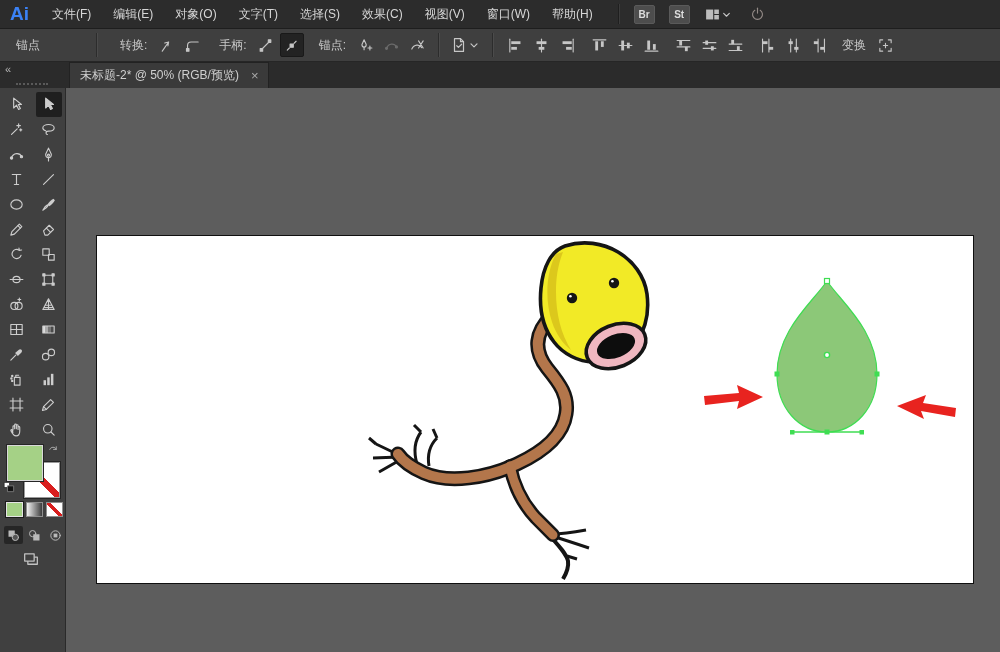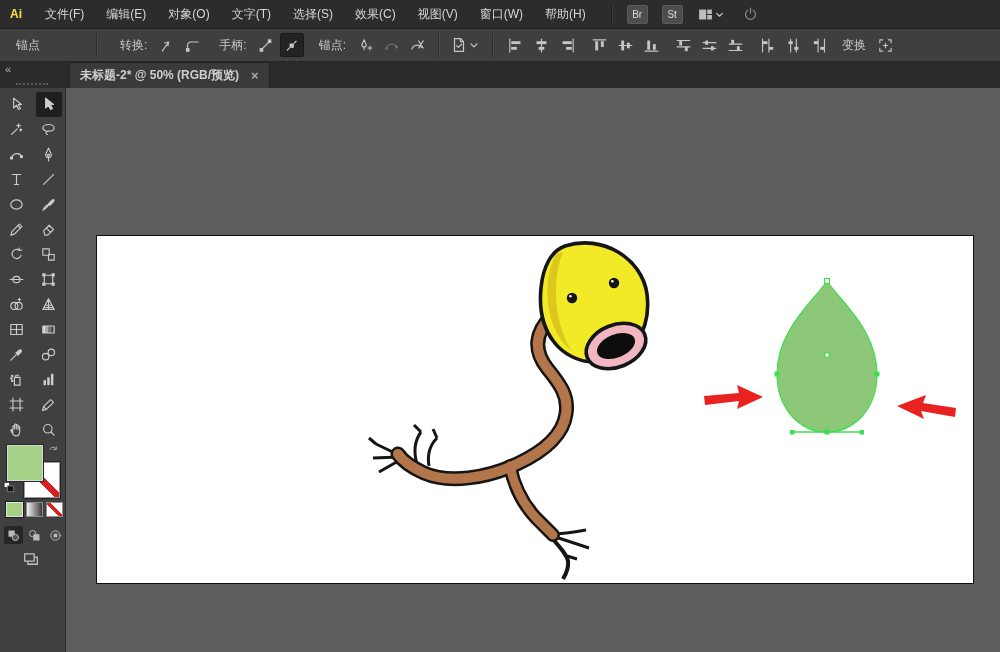--- a/index.html
+++ b/index.html
@@ -2,23 +2,23 @@
 <html><head>
 <meta charset="utf-8">
 <style>
   html,body{margin:0;padding:0;}
   body{width:1000px;height:652px;position:relative;overflow:hidden;
        background:#5d5d5d;font-family:"Liberation Sans",sans-serif;
        -webkit-font-smoothing:antialiased;}
   
   .menubar{position:absolute;left:0;top:0;width:1000px;height:28px;background:#2c2c2c;
            border-bottom:1px solid #1e1e1e;display:flex;align-items:center;color:#d6d6d6;font-size:12px;}
-  .logo{color:#fde047;font-weight:bold;font-size:12px;padding:0 12px 0 10px;}
+  .logo{color:#3b82f6;font-weight:bold;font-size:19px;padding:0 12px 0 10px;}
   .menu-item{padding:0 11px;height:32px;display:flex;align-items:center;cursor:default;}
-  .mb-right{margin-left:14px;display:flex;align-items:center;gap:14px;}
+  .mb-right{margin-left:14px;display:flex;align-items:center;gap:14px;font-weight:bold;}
   .vsep{width:1px;height:20px;background:#1f1f1f;border-right:1px solid #3c3c3c;}
   .sq-btn{width:19px;height:17px;background:#4d4d4d;border:1px solid #5a5a5a;border-radius:2px;
           font-size:10px;color:#ddd;display:flex;align-items:center;justify-content:center;}
   .mb-icon{color:#bdbdbd;display:flex;align-items:center;}
   
   .controlbar{position:absolute;left:0;top:29px;width:1000px;height:32px;background:#3f3f3f;
               border-bottom:1px solid #262626;display:flex;align-items:center;color:#c9c9c9;font-size:12px;}
   .ctx-label{width:72px;padding-left:16px;}
   .cb-label{margin:0 6px 0 14px;color:#c9c9c9;}
   .cbtn{width:24px;height:24px;margin:0 1px;display:flex;align-items:center;justify-content:center;
@@ -27,21 +27,21 @@
   .cbtn.disabled{opacity:.32;}
   .cb-sep{width:1px;height:24px;background:#2c2c2c;border-right:1px solid #4b4b4b;margin:0 8px;}
   .transform-label{margin:0 6px 0 10px;}
   .chev{margin-left:-3px;color:#c6c6c6;}
   
   .tabbar{position:absolute;left:0;top:62px;width:1000px;height:26px;background:#2b2b2b;display:flex;align-items:flex-end;}
   .panel-head{width:66px;height:26px;position:relative;color:#b5b5b5;font-size:11px;}
   .collapse{position:absolute;left:5px;top:1px;}
   .grip{position:absolute;left:16px;bottom:3px;width:32px;border-top:2px dotted #5a5a5a;}
   .doc-tab{height:25px;background:#3a3a3a;border:1px solid #222;border-bottom:none;color:#cfcfcf;
-           font-size:12px;display:flex;align-items:center;gap:12px;padding:0 10px;margin-left:3px;font-weight:bold;}
+           font-size:12px;display:flex;align-items:center;gap:12px;padding:0 10px;margin-left:3px;}
   .tab-close{color:#a9a9a9;font-size:13px;line-height:1;}
   
   .toolpanel{position:absolute;left:0;top:88px;width:66px;height:564px;background:#404040;
              border-right:1px solid #2a2a2a;box-sizing:border-box;}
   .tool-grid{display:grid;grid-template-columns:26px 26px;gap:0 6px;justify-content:center;padding-top:4px;}
   .tool{width:26px;height:25px;display:flex;align-items:center;justify-content:center;color:#cdcdcd;}
   .tool.active{background:#1f1f1f;border-radius:2px;}
   [data-icon] svg{width:17px;height:17px;fill:none;stroke:currentColor;stroke-width:1.6;
                   stroke-linecap:round;stroke-linejoin:round;display:block;}
   .cbtn [data-icon] svg{width:18px;height:18px;}

